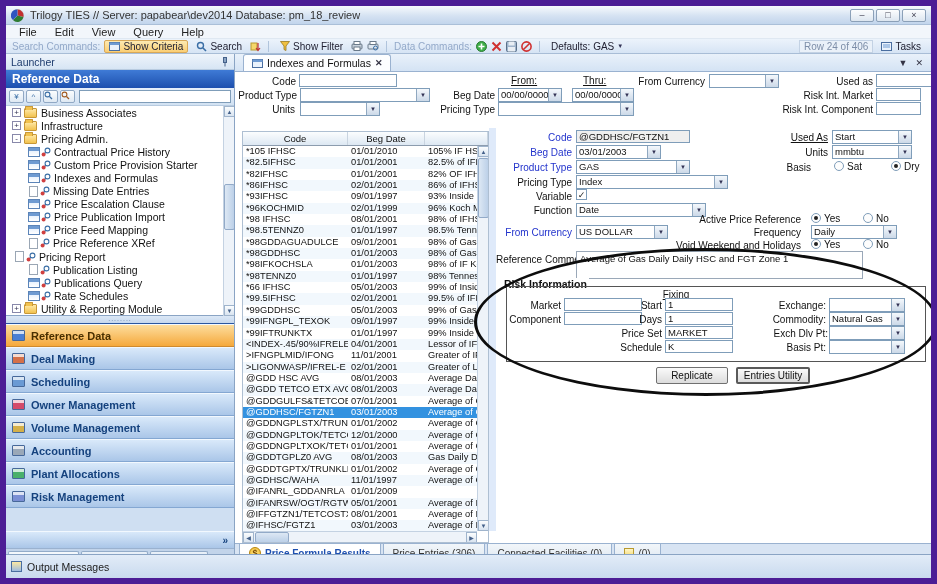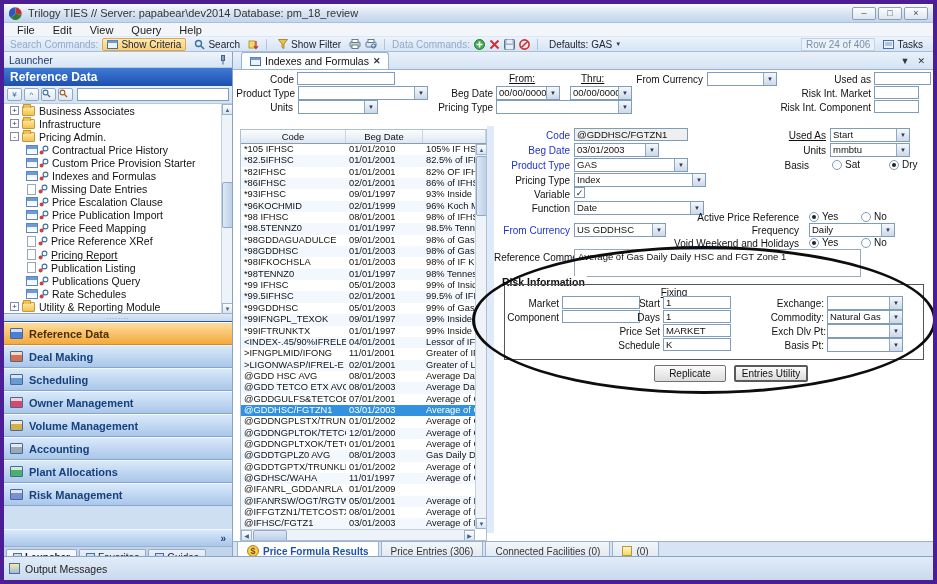--- a/index.html
+++ b/index.html
@@ -1,17 +1,17 @@
 <!DOCTYPE html>
 <html><head>
 <meta charset="utf-8">
 <style>
 *{box-sizing:border-box;margin:0;padding:0}
 html,body{width:937px;height:584px;overflow:hidden;font-family:"Liberation Sans",sans-serif}
-.window{position:relative;width:937px;height:584px;background:#cfdff2;border:4px solid #4c1d95;overflow:hidden}
+.window{position:relative;width:937px;height:584px;background:#cfdff2;border:6px solid #4c1d95;overflow:hidden}
 
 
 .titlebar{position:absolute;left:0;top:0;right:0;height:19px;background:linear-gradient(#f7fafd,#d5e2f2 55%,#c2d5ec);display:flex;align-items:center;gap:6px;padding:0 5px;border-bottom:1px solid #aabfd8}
 .title-text{font-size:11px;color:#333}
 .win-btns{margin-left:auto;display:flex;gap:2px}
 .win-btn{width:24px;height:13px;border:1px solid #8ba0b8;border-radius:2px;background:linear-gradient(#fcfdfe,#dde6f0);font-size:9px;line-height:11px;text-align:center;color:#445;cursor:default}
 
 
 .menubar{position:absolute;left:0;top:19px;right:0;height:14px;background:#f2f6fb;display:flex;align-items:center;padding-left:4px;border-bottom:1px solid #dfe8f2}
 .menu-item{font-size:11px;color:#222;padding:0 9px}
@@ -74,21 +74,21 @@
 .lab{position:absolute;font-size:10px;color:#111;white-space:nowrap}
 .lab.r{text-align:right}
 .lab.u{text-decoration:underline}
 .lab.blue{color:#2233cc}
 .tbox{position:absolute;height:13px;border:1px solid #7f9db9;background:#fff;font-size:9.5px;line-height:11px;padding:0 2px;color:#111;overflow:hidden;white-space:nowrap}
 .tbox.gray{background:#efefef}
 .combo{position:absolute;height:14px;border:1px solid #7f9db9;background:#fff;display:flex;align-items:stretch;overflow:hidden}
 .combo .cv{flex:1;font-size:9.5px;line-height:12px;padding:0 2px;color:#111;white-space:nowrap;overflow:hidden}
 .combo .cb{width:13px;background:linear-gradient(#f4f8fc,#ccd9e8);border-left:1px solid #90a8c0;font-size:6px;line-height:12px;text-align:center;color:#335}
 .chk{position:absolute;width:11px;height:11px;border:1px solid #7f9db9;background:#fff;font-size:9px;line-height:10px;text-align:center;color:#222}
-.radio{position:absolute;display:flex;align-items:flex-end;gap:3px;font-size:10px;color:#111}
+.radio{position:absolute;display:flex;align-items:flex-start;gap:3px;font-size:10px;color:#111}
 .rdot{width:10px;height:10px;border:1px solid #7f9db9;border-radius:50%;background:#fdfdfd;position:relative}
 .radio.on .rdot::after{content:"";position:absolute;left:2px;top:2px;width:4px;height:4px;border-radius:50%;background:#222}
 
 
 .grid{position:absolute;left:7px;top:77px;width:247px;height:412px;border:1px solid #aebfd2;background:#fff;overflow:hidden}
 .grid-header{display:flex;height:14px;background:linear-gradient(#fbfdfe,#dde8f3);border-bottom:1px solid #8c9cae}
 .gh-cell{font-size:9.5px;color:#111;text-align:center;line-height:13px;border-right:1px solid #c9d4e0;overflow:hidden}
 .grid-rows{position:absolute;left:0;top:14px;right:11px;bottom:11px;overflow:hidden}
 .g-row{display:flex;height:11.35px;font-size:9.3px;color:#111;white-space:nowrap}
 .g-row:nth-child(even){background:#f2f8fd}
@@ -371,21 +371,21 @@
           <span class="doc-ico"></span>
           <span>
             <svg class="mag" width="10" height="10">
               <circle cx="6.5" cy="3.5" r="2.4" fill="none" stroke="#3a6ea5" stroke-width="1.1"></circle>
               <line x1="4.8" y1="5.2" x2="2" y2="8" stroke="#3a6ea5" stroke-width="1.3"></line>
               <circle cx="2.6" cy="7.6" r="2" fill="#d04040"></circle>
             </svg>
           </span>
           <span class="tree-label">Price Reference XRef</span>
         </div>
-        <div class="tree-row" style="padding-left: 22px; text-decoration: underline;">
+        <div class="tree-row" style="padding-left: 8px;">
           <span class="doc-ico"></span>
           <span>
             <svg class="mag" width="10" height="10">
               <circle cx="6.5" cy="3.5" r="2.4" fill="none" stroke="#3a6ea5" stroke-width="1.1"></circle>
               <line x1="4.8" y1="5.2" x2="2" y2="8" stroke="#3a6ea5" stroke-width="1.3"></line>
               <circle cx="2.6" cy="7.6" r="2" fill="#d04040"></circle>
             </svg>
           </span>
           <span class="tree-label">Pricing Report</span>
         </div>
@@ -611,21 +611,21 @@
             <span class="gc c0">*98IFKOCHSLA</span>
             <span class="gc c1">01/01/2003</span>
             <span class="gc c2">98% of IF Koch</span>
           </div>
           <div class="g-row">
             <span class="gc c0">*98TENNZ0</span>
             <span class="gc c1">01/01/1997</span>
             <span class="gc c2">98% Tennesse</span>
           </div>
           <div class="g-row">
-            <span class="gc c0">*99 IFHSC</span>
+            <span class="gc c0">*66 IFHSC</span>
             <span class="gc c1">05/01/2003</span>
             <span class="gc c2">99% of Inside F</span>
           </div>
           <div class="g-row">
             <span class="gc c0">*99.5IFHSC</span>
             <span class="gc c1">02/01/2001</span>
             <span class="gc c2">99.5% of IFHS</span>
           </div>
           <div class="g-row">
             <span class="gc c0">*99GDDHSC</span>
@@ -748,21 +748,21 @@
       <span class="combo" style="left:80px;top:17px;width:85px">
           <span class="cv">03/01/2003</span>
           <span class="cb">▼</span>
         </span>
       <span class="lab r blue" style="left:0;top:34px;width:76px">Product Type</span>
       <span class="combo" style="left:80px;top:32px;width:114px">
           <span class="cv">GAS</span>
           <span class="cb">▼</span>
         </span>
       <span class="lab r" style="left:0;top:49px;width:76px">Pricing Type</span>
-      <span class="combo" style="left:80px;top:47px;width:132px">
+      <span class="combo" style="left:80px;top:47px;width:152px">
           <span class="cv">Index</span>
           <span class="cb">▼</span>
         </span>
       <span class="lab r" style="left:0;top:63px;width:76px">Variable</span>
       <span class="chk" style="left:80px;top:61px">✓</span>
       <span class="lab r" style="left:0;top:77px;width:76px">Function</span>
       <span class="combo" style="left:80px;top:75px;width:130px">
           <span class="cv">Date</span>
           <span class="cb">▼</span>
         </span>
@@ -792,21 +792,21 @@
           <span class="rdot"></span>
           <span>Yes</span>
         </span>
       <span class="radio" style="left:367px;top:85px">
           <span class="rdot"></span>
           <span>No</span>
         </span>
 
       <span class="lab r blue" style="left:0;top:99px;width:76px">From Currency</span>
       <span class="combo" style="left:80px;top:97px;width:92px">
-          <span class="cv">US GDDHSC</span>
+          <span class="cv">US DOLLAR</span>
           <span class="cb">▼</span>
         </span>
       <span class="lab r" style="left:235px;top:99px;width:70px">Frequency</span>
       <span class="combo" style="left:315px;top:97px;width:86px">
           <span class="cv">Daily</span>
           <span class="cb">▼</span>
         </span>
       <span class="lab r" style="left:155px;top:112px;width:150px">Void Weekend and Holidays</span>
       <span class="radio on" style="left:315px;top:111px">
           <span class="rdot"></span>

